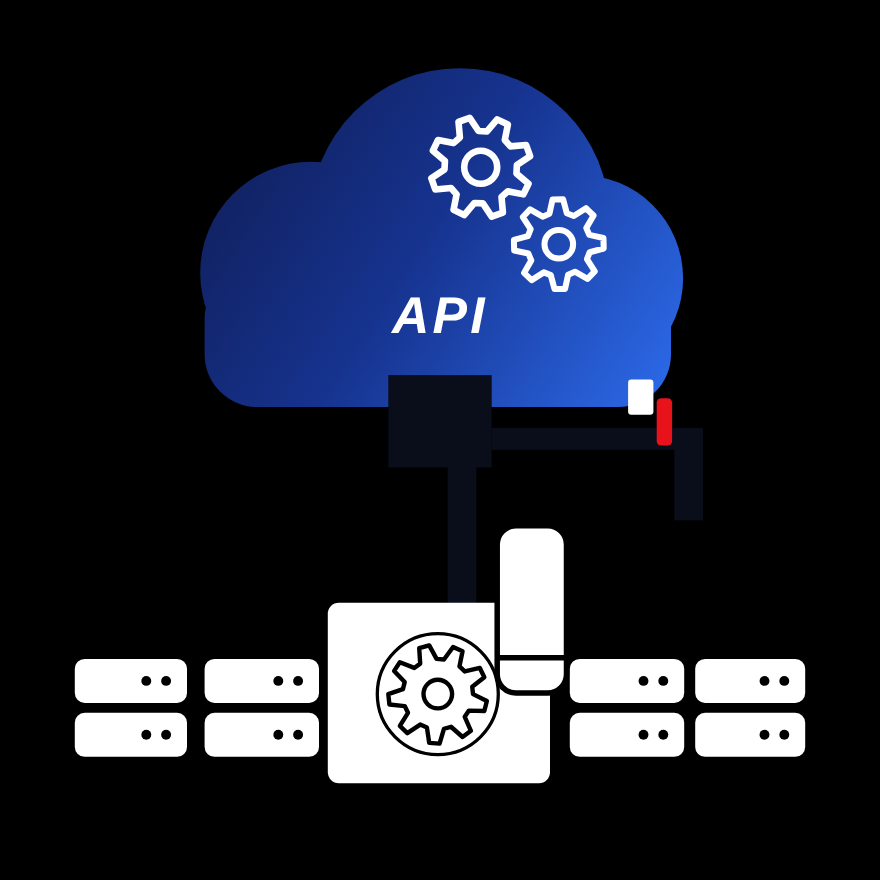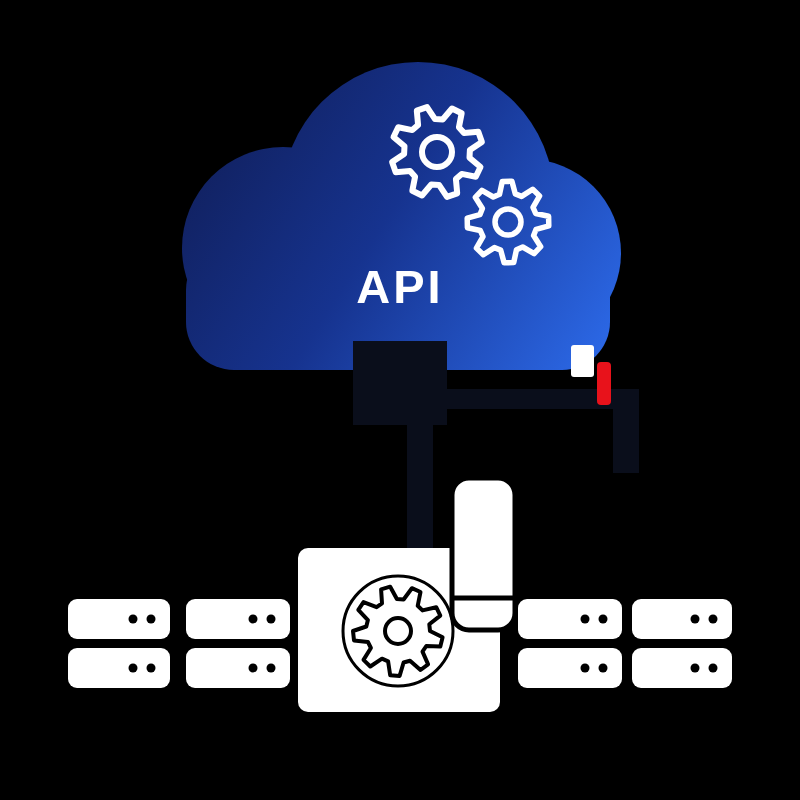--- a/index.html
+++ b/index.html
@@ -7,20 +7,21 @@
     padding: 0;
     width: 800px;
     height: 800px;
     overflow: hidden;
     background: #000;
   }
   .stage {
     position: relative;
     width: 800px;
     height: 800px;
+    font-style: italic;
   }
   svg { display: block; }
   .api-label {
     font-family: "Liberation Sans", sans-serif;
     font-weight: bold;
     font-size: 47px;
     letter-spacing: 3px;
   }
 </style>
 </head>

